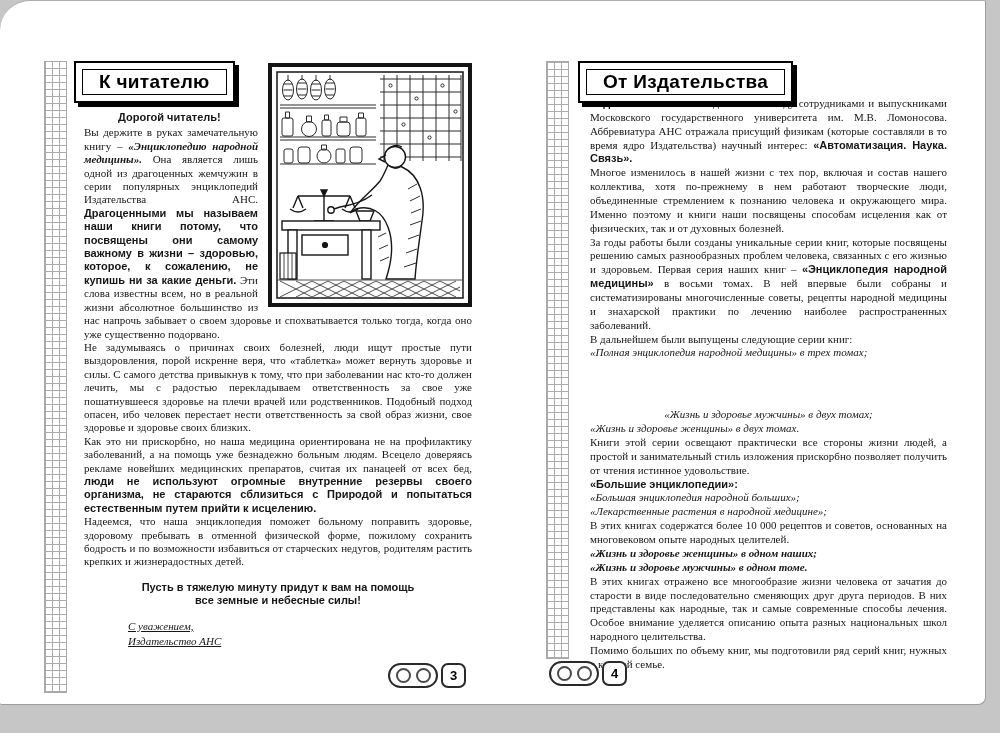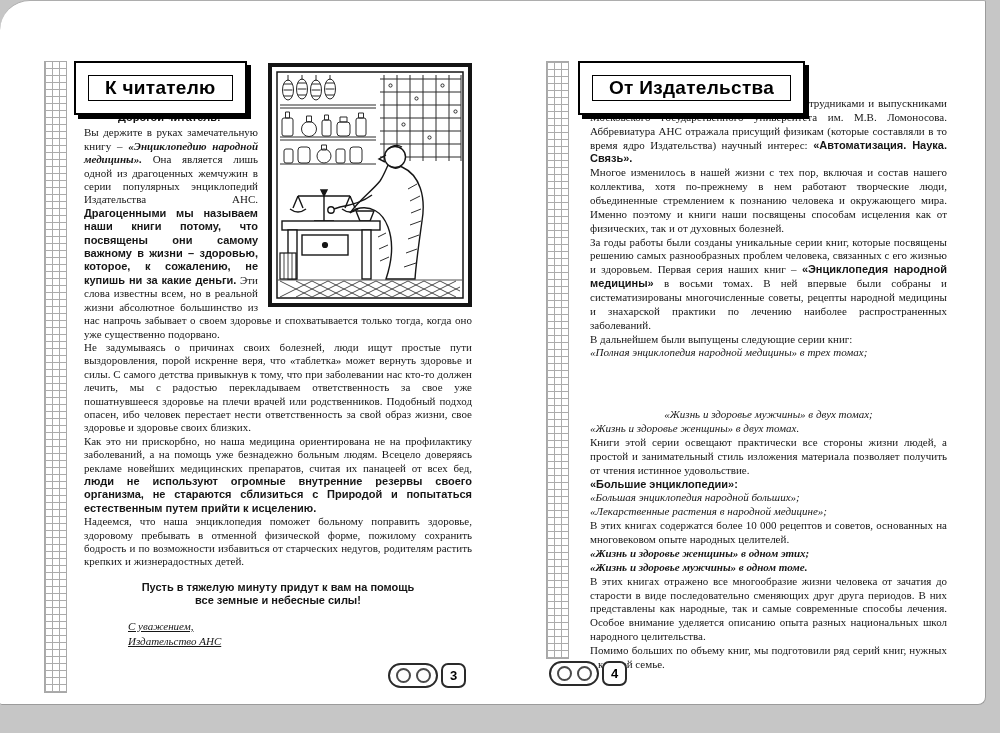--- a/index.html
+++ b/index.html
@@ -21,21 +21,21 @@
     border:1px solid #a8a8a8;
     background-image:
       repeating-linear-gradient(0deg,#ababab 0 1px,transparent 1px 7px),
       repeating-linear-gradient(90deg,#ababab 0 1px,transparent 1px 7px);
   }
   .strip-left{left:44px;top:60px;height:630px;}
   .strip-right{left:546px;top:60px;height:596px;}
   
   .hdr{
     position:absolute;background:#fff;border:2px solid #000;
-    box-shadow:4px 4px 0 #000;padding:12px;z-index:3;
+    box-shadow:4px 4px 0 #000;padding:6px;z-index:3;
   }
   .hdr-in{
     display:block;border:1px solid #000;padding:1px 16px;
     font-family:"Liberation Sans","DejaVu Sans",sans-serif;
     font-weight:bold;font-size:19px;letter-spacing:.3px;white-space:nowrap;color:#000;
   }
   .hdr-left{left:74px;top:60px;}
   .hdr-right{left:578px;top:60px;}
   
   .text{position:absolute;font-size:11px;line-height:1.22;text-align:justify;}
@@ -183,26 +183,26 @@
     </div>
 
     <div class="text right-text">
         <p class="para"><span class="run-b">Издательство АНС</span><span> создано в 1991 году сотрудниками и выпускниками Московского государственного университета им. М.В. Ломоносова. Аббревиатура АНС отражала присущий физикам (которые составляли в то время ядро Издательства) научный интерес: </span><span class="run-b">«Автоматизация. Наука. Связь».</span></p>
         <p class="para"><span>Многое изменилось в нашей жизни с тех пор, включая и состав нашего коллектива, хотя по-прежнему в нем работают творческие люди, объединенные стремлением к познанию человека и окружающего мира. Именно поэтому и книги наши посвящены способам исцеления как от физических, так и от духовных болезней.</span></p>
         <p class="para"><span>За годы работы были созданы уникальные серии книг, которые посвящены решению самых разнообразных проблем человека, связанных с его жизнью и здоровьем. Первая серия наших книг – </span><span class="run-b">«Энциклопедия народной медицины»</span><span> в восьми томах. В ней впервые были собраны и систематизированы многочисленные советы, рецепты народной медицины и знахарской практики по лечению наиболее распространенных заболеваний.</span></p>
         <p class="para"><span>В дальнейшем были выпущены следующие серии книг:</span></p>
         <p class="para" style="text-align: left;"><span class="run-i">«Полная энциклопедия народной медицины» в трех томах;</span></p>
         <p class="para" style="text-align: center; margin-top: 48px;"><span class="run-i">«Жизнь и здоровье мужчины» в двух томах;</span></p>
         <p class="para" style="text-align: left;"><span class="run-i">«Жизнь и здоровье женщины» в двух томах.</span></p>
-        <p class="para"><span>Книги этой серии освещают практически все стороны жизни людей, а простой и занимательный стиль изложения материала позволяет получить от чтения истинное удовольствие.</span></p>
+        <p class="para"><span>Книги этой серии освещают практически все стороны жизни людей, а простой и занимательный стиль изложения прискорбно позволяет получить от чтения истинное удовольствие.</span></p>
         <p class="para" style="text-align: left;"><span class="run-b">«Большие энциклопедии»:</span></p>
         <p class="para" style="text-align: left;"><span class="run-i">«Большая энциклопедия народной больших»;</span></p>
         <p class="para" style="text-align: left;"><span class="run-i">«Лекарственные растения в народной медицине»;</span></p>
         <p class="para"><span>В этих книгах содержатся более 10 000 рецептов и советов, основанных на многовековом опыте народных целителей.</span></p>
-        <p class="para" style="text-align: left;"><span class="run-bi">«Жизнь и здоровье женщины» в одном этих;</span></p>
+        <p class="para" style="text-align: left;"><span class="run-bi">«Жизнь и здоровье женщины» в одном наших;</span></p>
         <p class="para" style="text-align: left;"><span class="run-bi">«Жизнь и здоровье мужчины» в одном томе.</span></p>
         <p class="para"><span>В этих книгах отражено все многообразие жизни человека от зачатия до старости в виде последовательно сменяющих друг друга периодов. В них представлены как народные, так и самые современные способы лечения. Особое внимание уделяется описанию опыта разных национальных школ народного целительства.</span></p>
         <p class="para"><span>Помимо больших по объему книг, мы подготовили ряд серий книг, нужных в каждой семье.</span></p>
       </div>
 
     <div class="footer-circles fc-right">
       <span class="circle"></span>
       <span class="circle"></span>
     </div>
     <div class="pagenum pn-right">4</div>

